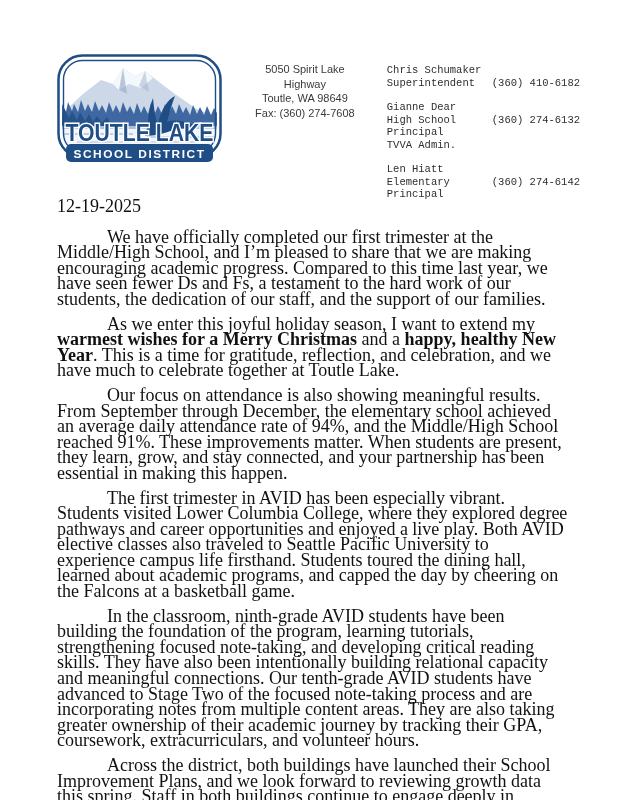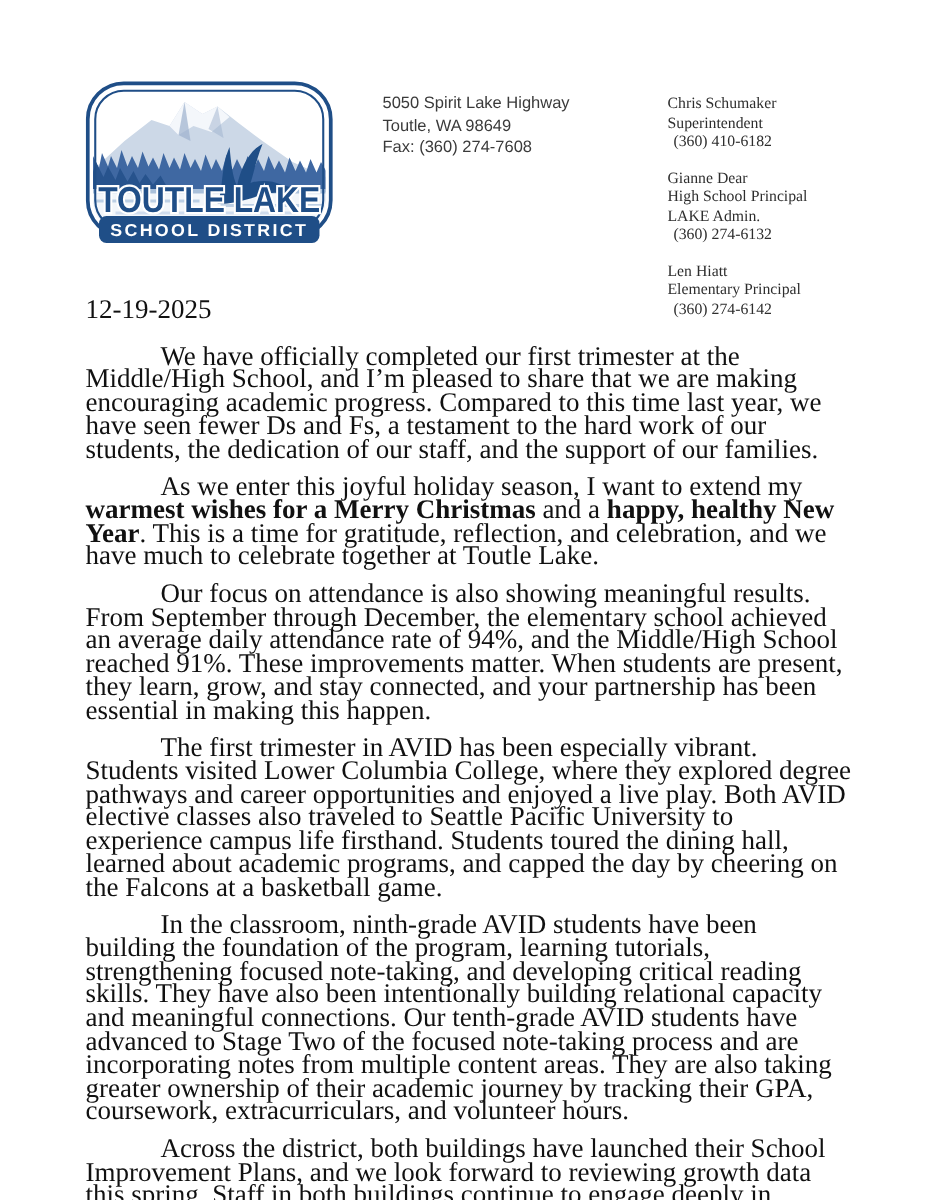--- a/index.html
+++ b/index.html
@@ -2,26 +2,26 @@
 <html><head>
 <meta charset="utf-8">
 <style>
   html,body { margin:0; padding:0; background:#ffffff; }
   body { width:618px; height:800px; font-family:"Liberation Serif", serif; color:#141414; }
   .page { position:relative; width:618px; height:800px; background:#ffffff; overflow:hidden; }
 
   
   .header { position:absolute; top:54px; left:57px; right:38px; display:flex; }
   .logo-wrap { width:184px; height:113px; flex:0 0 auto; }
-  .addr { width:182px; margin-left:14px; margin-top:8px; text-align:left;
+  .addr { width:182px; margin-left:14px; margin-top:8px; text-align:center;
           font-family:"Liberation Sans", sans-serif; font-size:11px; line-height:14.5px; color:#3a3a3a; }
-  .contacts { margin-left:8px; margin-top:10px; font-family:Liberation Serif, serif;
+  .contacts { margin-left:32px; margin-top:10px; font-family:Liberation Mono, monospace;
               font-size:10.5px; line-height:12.5px; color:#2e2e2e; }
   .contact { margin-bottom:12px; }
-  .c-row { display:flex;flex-direction:column; }
+  .c-row { display:flex; }
   .c-titles { width:101px; }
   .c-phone { white-space:nowrap; padding-left:4px; }
 
   
   .letter { position:absolute; top:183px; left:57px; width:512px;
             font-size:18px; line-height:15.6px; color:#111;margin-top:16px; }
   .date-line { margin:0 0 15px 0; }
   .salutation { margin:0 0 14px 0; }
   .para { margin:0 0 9px 0; text-indent:50px; }
   .para b { font-weight:bold; }
@@ -84,21 +84,21 @@
               <div>Superintendent</div>
             </div>
             <div class="c-phone">(360) 410-6182</div>
           </div>
         </div>
         <div class="contact">
           <div>Gianne Dear</div>
           <div class="c-row">
             <div class="c-titles">
               <div>High School Principal</div>
-              <div>LAKE Admin.</div>
+              <div>TVVA Admin.</div>
             </div>
             <div class="c-phone">(360) 274-6132</div>
           </div>
         </div>
         <div class="contact">
           <div>Len Hiatt</div>
           <div class="c-row">
             <div class="c-titles">
               <div>Elementary Principal</div>
             </div>

